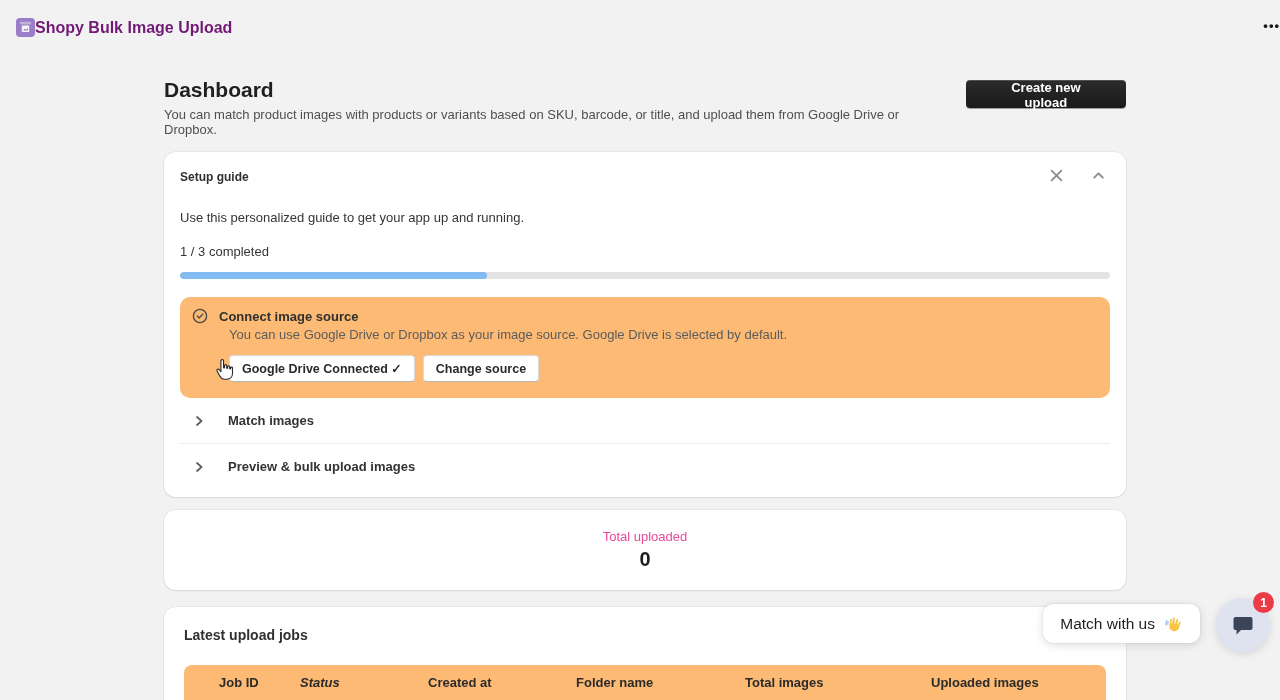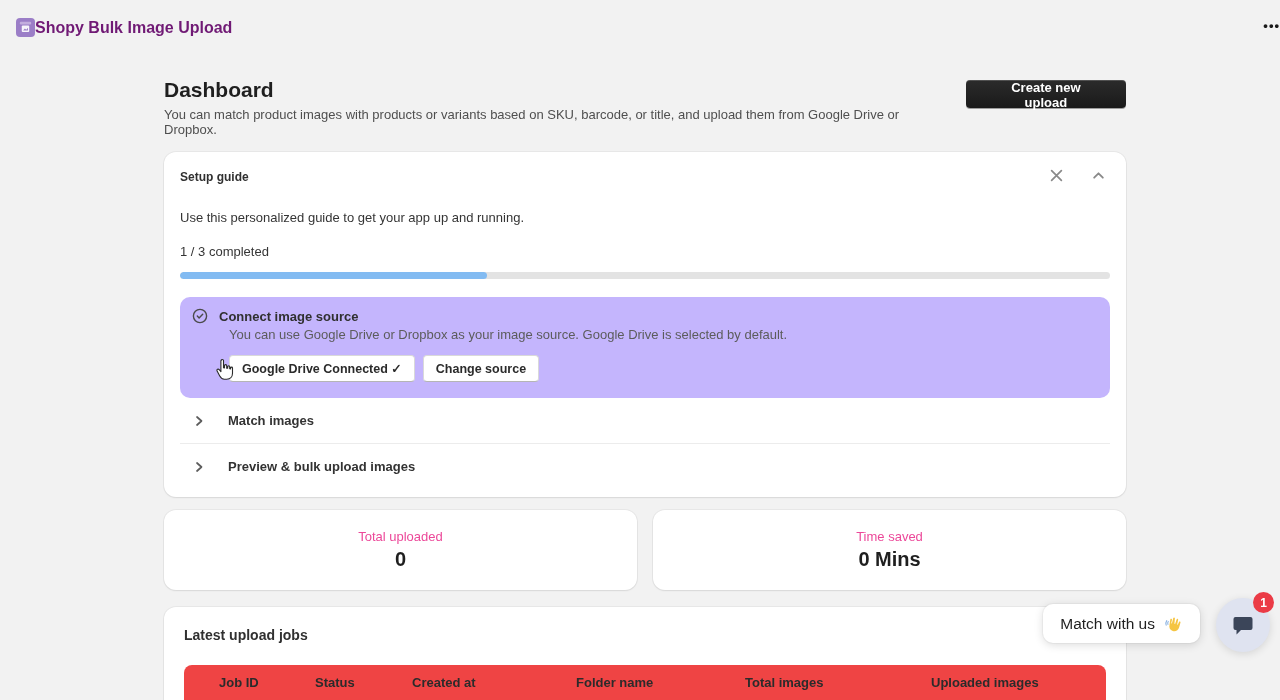--- a/index.html
+++ b/index.html
@@ -41,21 +41,21 @@
   .setup-card { margin-top: 15px; padding: 15px 16px 8px 16px; }
   .setup-head { display: flex; align-items: center; justify-content: space-between; }
   .setup-title { font-size: 12px; font-weight: 700; }
   .setup-head-icons { display: flex; align-items: center; gap: 22px; padding-right: 2px; }
   .icon-btn { background: none; border: none; cursor: pointer; display: inline-flex; align-items: center; justify-content: center; width: 20px; height: 20px; padding: 0; }
   .setup-desc { font-size: 13px; margin-top: 23px; color: #353535; }
   .progress-label { font-size: 13px; margin-top: 19px; color: #353535; }
   .progress-track { margin-top: 13px; height: 7px; background: #e3e3e3; border-radius: 99px; overflow: hidden; }
   .progress-fill { height: 100%; background: #82bbf2; border-radius: 99px; width: 0; }
 
-  .step-block { margin-top: 18px; background: #c4b5fd; border-radius: 10px; padding: 11px 12px 16px 12px; }
+  .step-block { margin-top: 18px; background: #fdba74; border-radius: 10px; padding: 11px 12px 16px 12px; }
   .step-title-row { display: flex; align-items: center; gap: 11px; }
   .step-title { font-size: 13px; font-weight: 700; }
   .step-desc { font-size: 13px; color: #5c5c5c; margin: 3px 0 0 37px; }
   .step-buttons { display: flex; gap: 8px; margin: 13px 0 0 37px; }
   .btn-secondary {
     background: #fff; border: 1px solid #d9d9d9; border-bottom-color: #b5b5b5;
     border-radius: 4px; height: 27px; padding: 0 12px;
     font-size: 12.5px; font-weight: 600; color: #2b2b2b;
     font-family: inherit; cursor: pointer;
   }
@@ -66,25 +66,25 @@
 
   
   .stats-row { display: flex; gap: 16px; margin-top: 13px; }
   .stat-card { flex: 1; height: 80px; display: flex; flex-direction: column; align-items: center; justify-content: center; }
   .stat-label { font-size: 13px; color: #ec4899; }
   .stat-value { font-size: 20px; font-weight: 700; margin-top: 4px; color: #1f1f1f; }
 
   
   .jobs-card { margin-top: 17px; padding: 20px 20px 0 20px; height: 170px; }
   .jobs-title { font-size: 14px; font-weight: 700; }
-  .jobs-header { position: relative; margin-top: 22px; height: 36px; background: #ef4444; border-radius: 8px 8px 0 0; border-bottom: 1px solid #e4e4e4; }
+  .jobs-header { position: relative; margin-top: 22px; height: 36px; background: #fdba74; border-radius: 8px 8px 0 0; border-bottom: 1px solid #e4e4e4; }
   .jobs-header span { position: absolute; top: 10px; font-size: 13px; font-weight: 700; color: #2b2b2b; white-space: nowrap; }
   .jobs-header span:nth-child(1) { left: 35px; }
-  .jobs-header span:nth-child(2) { left: 131px; }
-  .jobs-header span:nth-child(3) { left: 228px; }
+  .jobs-header span:nth-child(2) { left: 116px; font-style: italic; }
+  .jobs-header span:nth-child(3) { left: 244px; }
   .jobs-header span:nth-child(4) { left: 392px; }
   .jobs-header span:nth-child(5) { left: 561px; }
   .jobs-header span:nth-child(6) { left: 747px; }
 
   
   .chat-pill {
     position: absolute; right: 80px; bottom: 57px; height: 39px;
     background: #fff; border-radius: 10px; display: flex; align-items: center; gap: 8px;
     padding: 0 17px; font-size: 15.5px; color: #1f1f1f; cursor: pointer;
     box-shadow: 0 2px 10px rgba(0,0,0,.14), 0 0 0 1px rgba(0,0,0,.03);
@@ -186,24 +186,20 @@
           </svg>
         </span>
       <span class="guide-row-title">Preview &amp; bulk upload images</span>
     </div>
   </section>
 
   <div class="stats-row">
     <div class="card stat-card">
       <span class="stat-label">Total uploaded</span>
       <span class="stat-value">0</span>
-    </div>
-    <div class="card stat-card">
-      <span class="stat-label">Time saved</span>
-      <span class="stat-value">0 Mins</span>
     </div>
   </div>
 
   <section class="card jobs-card">
     <h2 class="jobs-title">Latest upload jobs</h2>
     <div class="jobs-header">
       <span>Job ID</span>
       <span>Status</span>
       <span>Created at</span>
       <span>Folder name</span>

